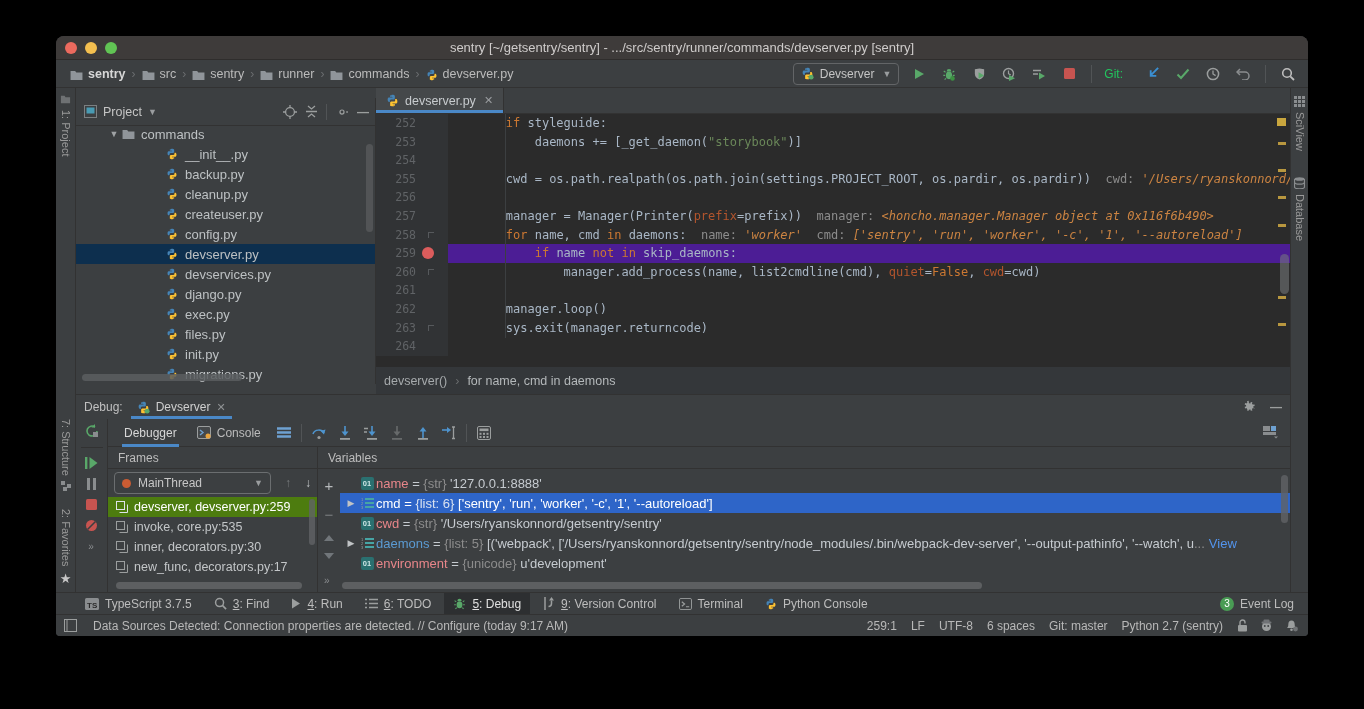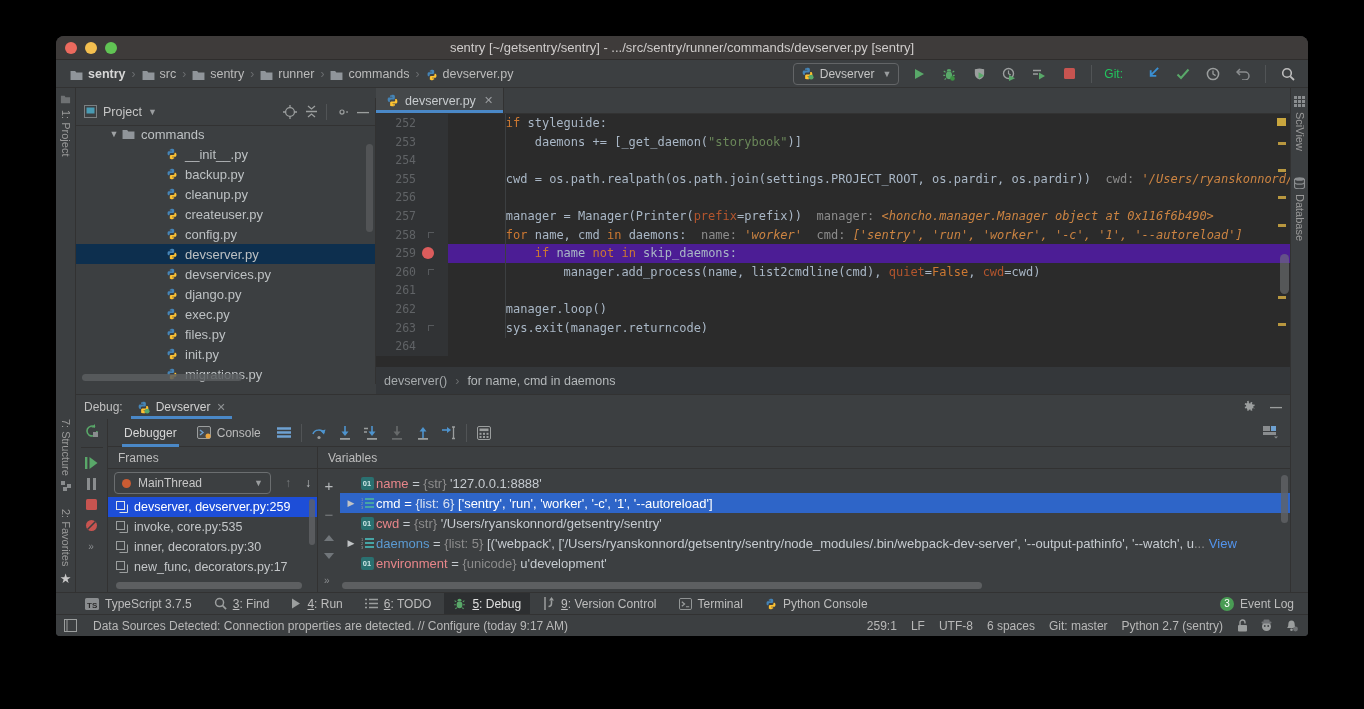--- a/index.html
+++ b/index.html
@@ -131,21 +131,21 @@
                  border-bottom:1px solid #323232; flex:none; }
   .thread-row { height:28px; display:flex; align-items:center; padding:0 6px; gap:14px; flex:none; }
   .combo { flex:1; height:22px; border:1px solid #6b6e70; border-radius:4px; display:flex;
            align-items:center; gap:7px; padding:0 7px; color:#c7c7c7; background:#3c3f41; }
   .combo .dot { width:9px; height:9px; border-radius:50%; background:#cb5c33; }
   .combo .dd { margin-left:auto; color:#9a9d9f; font-size:9px; }
   .nav-up { color:#787b7d; } .nav-down { color:#c3c6c8; }
   .frame-list { flex:1; overflow:hidden; }
   .frame-row { height:20px; display:flex; align-items:center; gap:6px; padding:0 8px; font-size:12.5px;
                color:#c3c6c8; white-space:nowrap; }
-  .frame-row.sel { background:#1d4ed8; color:#fff; }
+  .frame-row.sel { background:#4d7c0f; color:#fff; }
   .fr-hscroll { position:absolute; left:8px; bottom:3px; width:186px; height:7px; border-radius:4px;
                 background:#606365; opacity:.9; }
   .fr-vscroll { position:absolute; right:2px; top:52px; width:6px; height:46px; border-radius:3px;
                 background:#606365; opacity:.8; }
 
   .vars { flex:1; display:flex; flex-direction:column; min-width:0; position:relative; }
   .vars-body { flex:1; display:flex; min-height:0; }
   .vars-toolcol { width:22px; display:flex; flex-direction:column; align-items:center; gap:12px;
                   padding-top:8px; color:#9a9d9f; flex:none; }
   .tri-up { width:0; height:0; border-left:5px solid transparent; border-right:5px solid transparent;

